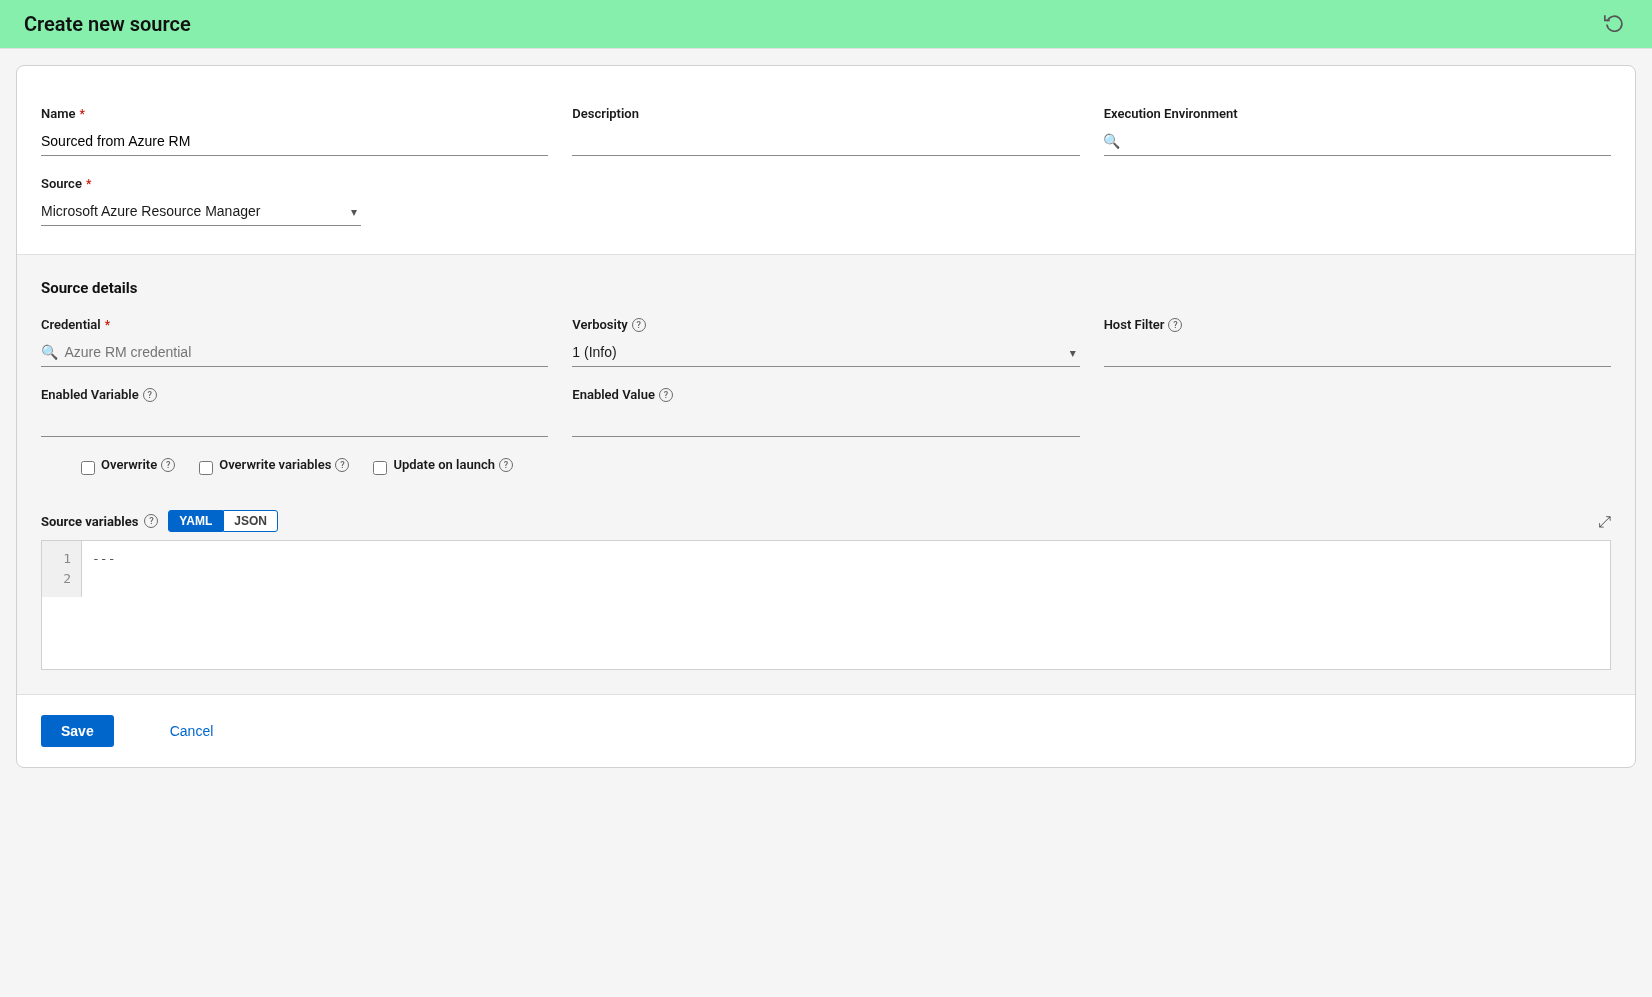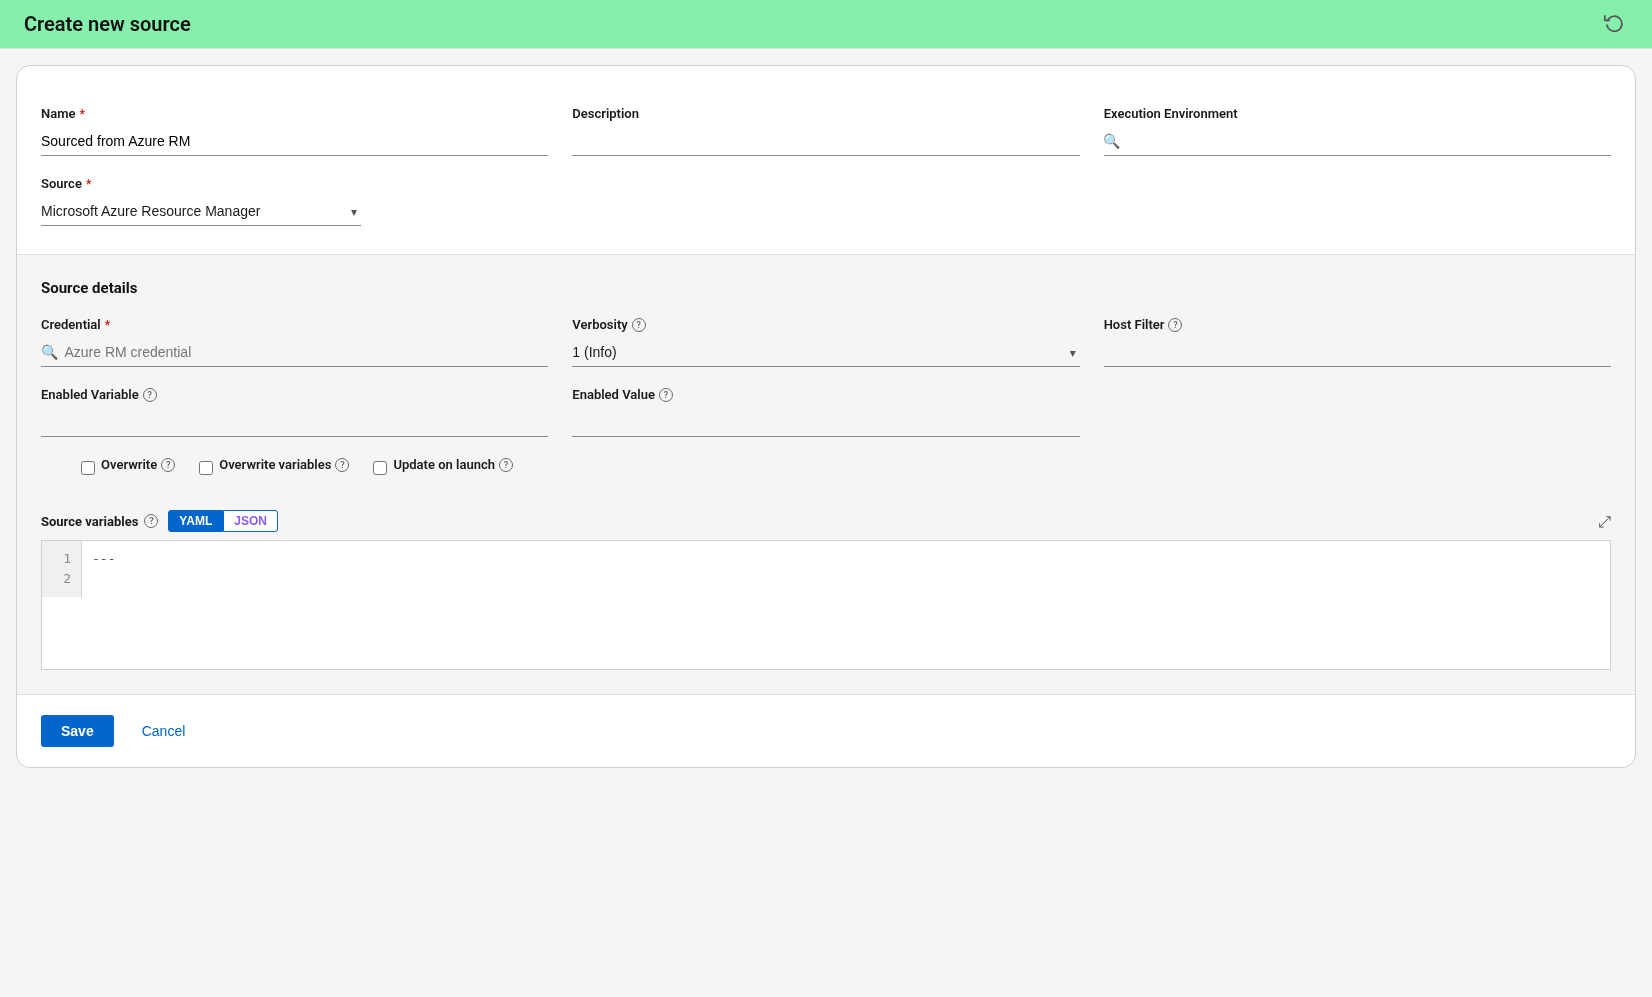--- a/index.html
+++ b/index.html
@@ -25,21 +25,21 @@
     .history-icon {
       width: 24px;
       height: 24px;
       color: #555;
       cursor: pointer;
     }
     .form-container {
       margin: 16px;
       background: #fff;
       border: 1px solid #d0d0d0;
-      border-radius: 14px;
+      border-radius: 8px;
     }
     .form-section {
       padding: 24px 24px 28px 24px;
       border-bottom: 1px solid #e0e0e0;
     }
     .form-row {
       display: flex;
       gap: 24px;
       margin-top: 16px;
     }
@@ -188,21 +188,21 @@
       gap: 0;
       margin-left: 10px;
     }
     .tab-btn {
       padding: 3px 10px;
       font-size: 12px;
       font-weight: 600;
       border: 1px solid #0066cc;
       cursor: pointer;
       background: #fff;
-      color: #8b5cf6;
+      color: #404040;
     }
     .tab-btn.active {
       background: #0066cc;
       color: #fff;
       text-align: right;
     }
     .tab-btn:first-child {
       border-radius: 3px 0 0 3px;
     }
     .tab-btn:last-child {
@@ -245,41 +245,42 @@
       font-size: 13px;
       font-family: monospace;
     }
     .code-content div {
       height: 20px;
       line-height: 20px;
     }
     .form-actions {
       padding: 20px 24px;
       display: flex;
-      gap: 24px;
+      gap: 30px;
       align-items: flex-start;
     }
     .btn-save {
       background: #0066cc;
       color: #fff;
       border: none;
       padding: 8px 20px;
       border-radius: 3px;
       font-size: 14px;
       font-weight: 600;
       cursor: pointer;
     }
     .btn-cancel {
       background: transparent;
       color: #0066cc;
       border: none;
       padding: 8px 4px;
       font-size: 14px;
       cursor: pointer;
       font-weight: 500;
+      margin-left: 22px;
     }
     .sv-header-row {
       display: flex;
       align-items: center;
     }
   </style>
 </head>
 <body>
 
 <div class="page-header">

